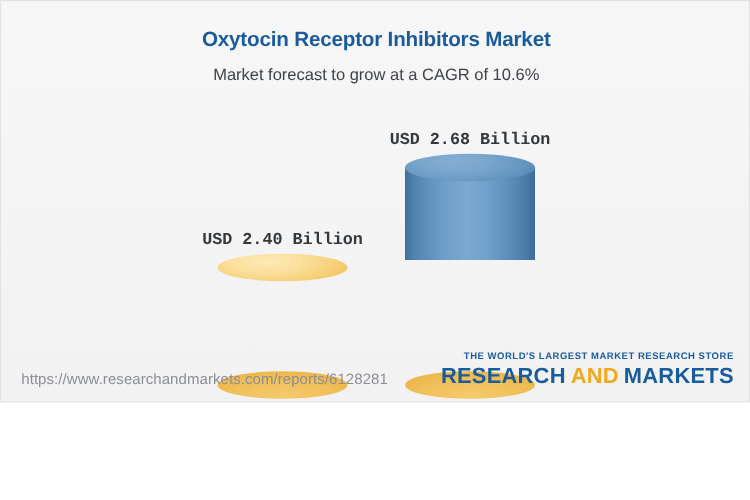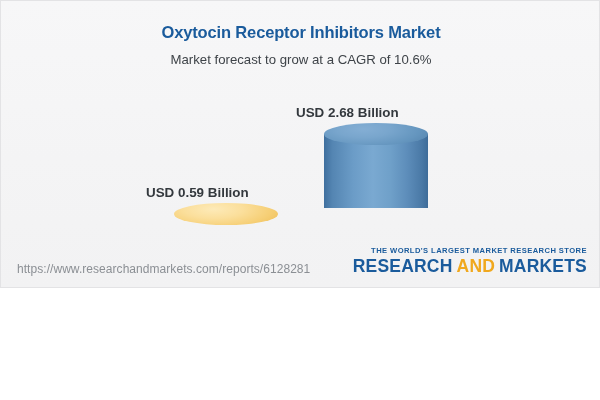--- a/index.html
+++ b/index.html
@@ -10,21 +10,21 @@
     width: 600px;
     height: 400px;
     overflow: hidden;
     font-family: "Liberation Sans", sans-serif;
     background: #ffffff;
   }
 
   #card {
     position: relative;
     width: 600px;
-    height: 288px;
+    height: 322px;
     box-sizing: border-box;
     background: linear-gradient(180deg, #f7f7f8 0%, #f4f4f5 55%, #f2f2f3 100%);
     border: 1px solid #e3e3e5;
     overflow: hidden;
   }
 
   
   #header {
     position: absolute;
     top: 0; left: 0;
@@ -63,24 +63,26 @@
     width: 160px;
   }
   .bar-group.g0 { left: 145px; }
   .bar-group.g1 { left: 295px; }
 
   
   .value-label {
     position: absolute;
     left: 0;
     width: 160px;
+    text-align: center;
     font-size: 13.4px;
     font-weight: bold;
     color: #33383d;
     line-height: 16px;
+    font-family: Liberation Mono, monospace;
   }
 
   
   .year-label {
     position: absolute;
     left: 0;
     width: 160px;
     bottom: 13px;
     text-align: center;
     font-size: 16px;
@@ -247,21 +249,21 @@
 <div id="card">
 
   <div id="header">
     <div id="chart-title">Oxytocin Receptor Inhibitors Market</div>
     <div id="chart-subtitle">Market forecast to grow at a CAGR of 10.6%</div>
   </div>
 
   <div id="plot">
 
     <div class="bar-group g0">
-      <div class="value-label" style="bottom: 152px;">USD 0.59 Billion</div>
+      <div class="value-label" style="bottom: 152px;">USD 2.40 Billion</div>
 
       <div class="cylinder" style="height: 105px;">
         <div class="cyl-shadow" style="bottom: -4px;"></div>
         <div class="cyl-seg" style="bottom: 0; height: 105px;">
           <div class="cyl-foot yellow" style="bottom: -11px;"></div>
           <div class="cyl-body yellow" style="top: 11px; height: 94px;"></div>
           <div class="cyl-cap yellow" style="top: 0;"></div>
         </div>
       </div>
 

